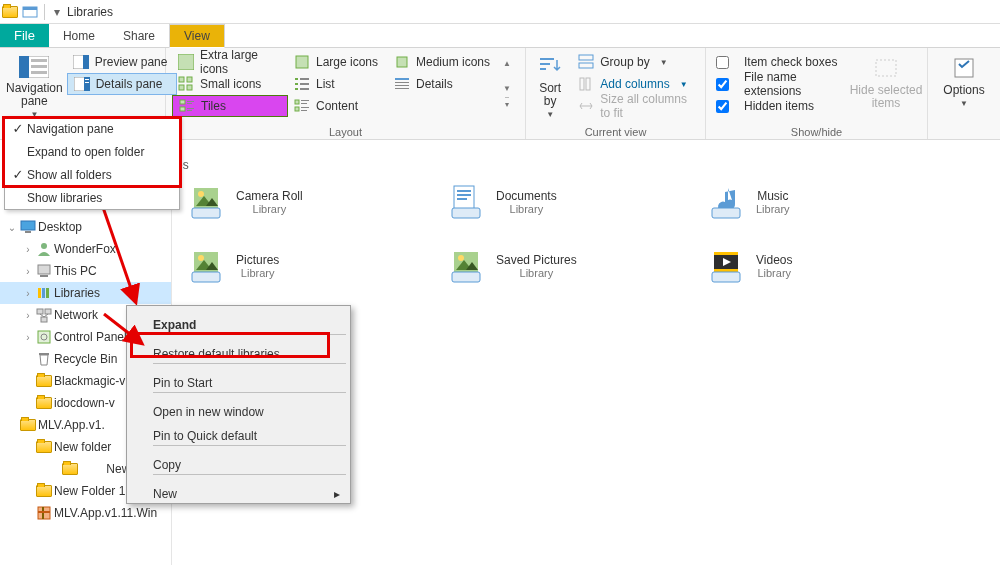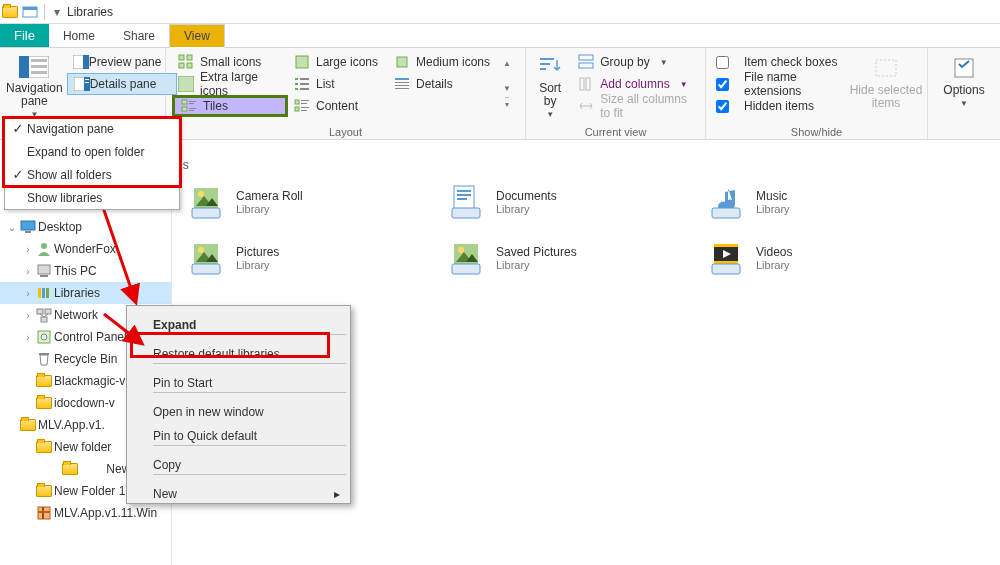--- a/index.html
+++ b/index.html
@@ -16,21 +16,21 @@
 .tab.file { background: #00a99d; color: #fff; font-size: 13px; }
 .tab.active { background: #eab308; border: 1px solid #d4d4d4; border-bottom: 1px solid #fff; margin-bottom: -1px; }
 
 
 .ribbon { height: 92px; background: #f8f8f8; border-bottom: 1px solid #dadada; display: flex; position: relative; }
 .group { border-right: 1px solid #e0e0e0; display: flex; flex-direction: column; }
 .group-body { flex: 1; display: flex; padding: 3px 6px 0 6px; gap: 4px; align-items: flex-start; }
 .group-label { text-align: center; font-size: 11px; color: #666; padding-bottom: 1px; }
 .big-btn { width: 58px; height: 70px; display: flex; flex-direction: column; align-items: center; justify-content: flex-start; padding-top: 4px; cursor: pointer; text-align: center; line-height: 13px; }
 .big-icon { width: 30px; height: 26px; margin-bottom: 3px; display: flex; align-items: center; justify-content: center; }
-.small-btn { height: 22px; display: flex; align-items: center; padding: 0 6px; cursor: pointer; min-width: 110px; }
+.small-btn { height: 22px; display: flex; align-items: center; gap: 6px; padding: 0 6px; cursor: pointer; min-width: 110px; }
 .small-btn.selected { border: 1px solid #7eb4ea; background: #cde6f7; align-items: center; }
 .ribbon-item { height: 22px; display: flex; align-items: center; gap: 6px; padding: 0 6px; cursor: pointer; }
 .ribbon-icon { width: 16px; height: 16px; flex-shrink: 0; display: inline-flex; align-items: center; justify-content: center; }
 .col { display: flex; flex-direction: column; }
 .chk { display: flex; align-items: center; gap: 15px; height: 22px; padding: 0 4px; }
 .chk input { width: 13px; height: 13px; }
 
 
 .nav-dropdown { position: absolute; top: 116px; left: 4px; width: 176px; background: #fff; border: 1px solid #aaa; box-shadow: 2px 2px 4px rgba(0,0,0,.2); z-index: 30; }
 .nav-dropdown .dd-row { display: flex; align-items: center; height: 23px; padding: 0 8px 0 4px; cursor: pointer; }
@@ -41,21 +41,21 @@
 .arrow1 { position: absolute; top: 188px; left: 95px; z-index: 25; pointer-events: none; }
 
 
 .main { display: flex; height: calc(565px - 24px - 24px - 92px); }
 .sidebar { width: 172px; border-right: 1px solid #e5e5e5; padding-top: 76px; overflow: hidden; }
 .tree-item { display: flex; align-items: center; height: 22px; padding-left: 6px; gap: 2px; cursor: pointer; white-space: nowrap; }
 .tree-item.selected { background: #cce8ff; }
 .expander { width: 12px; color: #888; font-size: 10px; text-align: center; }
 .ti-icon { width: 16px; height: 16px; flex-shrink: 0; display: inline-flex; align-items: center; justify-content: center; }
 .content { flex: 1; padding: 38px 12px 12px 12px; position: relative; }
-.tiles { display: flex; flex-wrap: wrap; gap: 8px 20px; align-content: flex-start; }
+.tiles { display: flex; flex-wrap: wrap; gap: 16px 20px; align-content: flex-start; text-align: center; }
 .tile { display: flex; align-items: center; width: 240px; height: 48px; gap: 10px; cursor: pointer; padding: 2px; }
 .tile-icon { width: 40px; height: 40px; flex-shrink: 0; display: flex; align-items: center; justify-content: center; }
 .tile-title { font-size: 12px; }
 .tile-sub { font-size: 11px; color: #777; }
 
 
 .ctx { position: absolute; top: 305px; left: 126px; width: 225px; background: #f0f0f0; border: 1px solid #a0a0a0; box-shadow: 3px 3px 6px rgba(0,0,0,.3); z-index: 50; padding: 2px; }
 .ctx-row { height: 24px; display: flex; align-items: flex-end; padding: 0 24px 0 24px; cursor: pointer; position: relative; }
 .ctx-row.bold { font-weight: 600; }
 .ctx-sep { height: 1px; background: #c0c0c0; margin: 2px 2px 2px 24px; }
@@ -135,37 +135,37 @@
     </div>
     <div class="group-label">Panes</div>
   </div>
 
   <div class="group" style="width:360px">
     <div class="group-body" style="flex-wrap:wrap;gap:0">
       <div class="col" style="width:116px">
         <div class="ribbon-item">
             <span class="ribbon-icon">
               <svg width="16" height="16">
+                <rect width="16" height="16" fill="#c5e0b4" stroke="#70ad47"></rect>
+              </svg>
+            </span>
+            <span>Extra large icons</span>
+          </div>
+        <div class="ribbon-item">
+            <span class="ribbon-icon">
+              <svg width="16" height="16">
                 <rect x="1" y="1" width="5" height="5" fill="#c5e0b4" stroke="#70ad47"></rect>
                 <rect x="9" y="1" width="5" height="5" fill="#c5e0b4" stroke="#70ad47"></rect>
                 <rect x="1" y="9" width="5" height="5" fill="#c5e0b4" stroke="#70ad47"></rect>
                 <rect x="9" y="9" width="5" height="5" fill="#c5e0b4" stroke="#70ad47"></rect>
               </svg>
             </span>
             <span>Small icons</span>
           </div>
-        <div class="ribbon-item">
-            <span class="ribbon-icon">
-              <svg width="16" height="16">
-                <rect width="16" height="16" fill="#c5e0b4" stroke="#70ad47"></rect>
-              </svg>
-            </span>
-            <span>Extra large icons</span>
-          </div>
-        <div class="ribbon-item" style="border:3px solid #4d7c0f;background:#c4b5fd">
+        <div class="ribbon-item" style="border:1px solid #4d7c0f;background:#d946ef">
             <span class="ribbon-icon">
               <svg width="16" height="16">
                 <rect x="1" y="2" width="5" height="4" fill="#c5e0b4" stroke="#70ad47"></rect>
                 <rect x="8" y="3" width="7" height="1" fill="#888"></rect>
                 <rect x="8" y="5" width="5" height="1" fill="#888"></rect>
                 <rect x="1" y="9" width="5" height="4" fill="#c5e0b4" stroke="#70ad47"></rect>
                 <rect x="8" y="10" width="7" height="1" fill="#888"></rect>
                 <rect x="8" y="12" width="5" height="1" fill="#888"></rect>
               </svg>
             </span>
@@ -257,21 +257,21 @@
         <div class="ribbon-item">
             <span class="ribbon-icon">
               <svg width="16" height="16">
                 <rect x="1" y="1" width="14" height="5" fill="none" stroke="#5b9bd5"></rect>
                 <rect x="1" y="9" width="14" height="5" fill="none" stroke="#5b9bd5"></rect>
               </svg>
             </span>
             <span>Group by</span>
             <span style="font-size:8px;color:#555;margin-left:4px">▼</span>
           </div>
-        <div class="ribbon-item" style="color:#701a75">
+        <div class="ribbon-item" style="color:#0369a1">
             <span class="ribbon-icon">
               <svg width="16" height="16">
                 <rect x="2" y="2" width="4" height="12" fill="none" stroke="#bbb"></rect>
                 <rect x="8" y="2" width="4" height="12" fill="none" stroke="#bbb"></rect>
               </svg>
             </span>
             <span>Add columns</span>
             <span style="font-size:8px;margin-left:4px">▼</span>
           </div>
         <div class="ribbon-item" style="color:#aaa">

